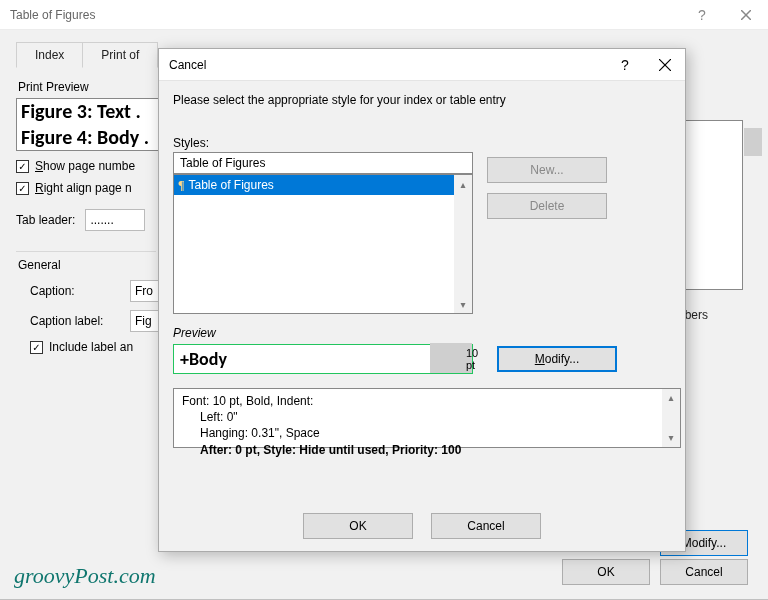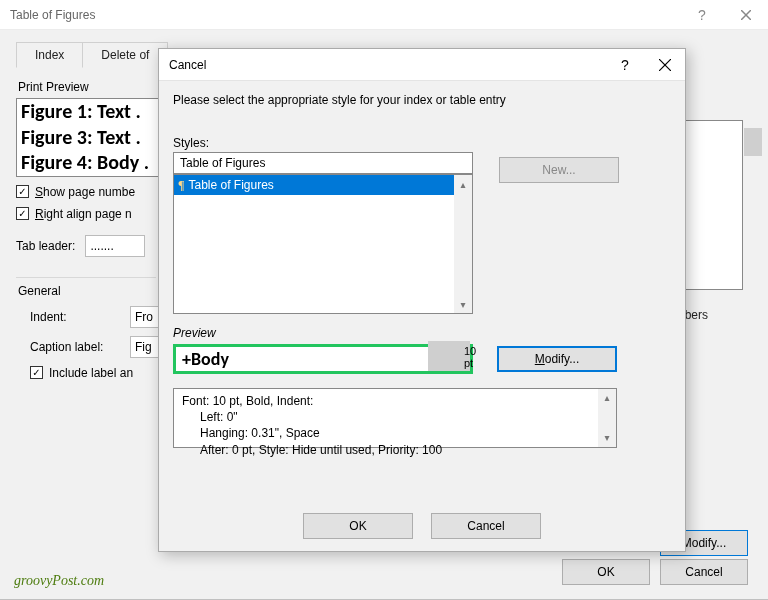--- a/index.html
+++ b/index.html
@@ -88,22 +88,22 @@
     font-size:12px; color:#000;
     padding:0 14px;
   }
   .btn.primary { border:1px solid #0078d7;}
   .btn.focused { border:2px solid #0078d7; padding:0 13px; height:26px;}
   .p-modify { position:absolute; right:20px; top:500px;}
   .watermark {
     position:absolute; left:14px; bottom:10px;
     font-family: Georgia, "Times New Roman", serif;
     font-style: italic;
-    font-size:14px;
-    color:#4d7c0f;
+    font-size:22px;
+    color:#0f766e;
   }
   
   .style-dialog {
     position:absolute;
     left:158px; top:48px;
     width:528px; height:504px;
     background:#f1f1f1;
     border:1px solid #aaa;
     box-shadow: 3px 3px 14px rgba(0,0,0,0.25);
   }
@@ -130,38 +130,38 @@
   .styles-list .sel {
     background:#0078d7; color:#fff; height:20px; display:flex; align-items:center; gap:4px; padding-left:4px; font-size:12px;
   }
   .para-mark { font-family:"Segoe UI"; color:#ffd98a; font-size:12px; font-weight:bold;}
   .styles-list .sb {
     position:absolute; right:0; top:0; width:18px; height:100%; background:#f1f1f1;
     display:flex; flex-direction:column; justify-content:space-between; align-items:center;
   }
   .sb .arr { width:18px; height:18px; display:flex; align-items:center; justify-content:center; color:#777; font-size:10px;}
   .s-side-btns{
-    position:absolute; left:340px; top:76px;
+    position:absolute; left:328px; top:76px;
     display:flex; flex-direction:column; gap:10px;
   }
   .s-side-btns .btn { width:120px; color:#888;}
   .s-preview-label { margin-top:12px;font-style:italic;}
   .s-preview-row { display:flex; align-items:stretch; margin-top:4px; gap:0;}
   .s-preview-box {
-    width:300px; height:30px; border:3px solid #22c55e; background:#fff;
+    width:300px; height:30px; border:1px solid #22c55e; background:#fff;
     display:flex; align-items:center; justify-content:space-between;
     padding:0 4px 0 6px;
   }
   .s-preview-box .body { font-family: Calibri, sans-serif; font-weight:bold; font-size:18px;}
   .s-preview-box .pt-wrap { display:flex; align-items:flex-end; height:100%;}
   .s-preview-box .ptbg { background:#cfcfcf; width:31px; height:30px; margin:-0px -4px -0px 0; display:flex; align-items:flex-end; justify-content:center; padding-bottom:2px; font-size:11px;padding-left:42px;}
   .s-modify { margin-left:24px; align-self:center;}
   .s-desc {
     margin-top:14px;
-    width:444px; height:60px;
+    width:508px; height:60px;
     border:1px solid #888; background:#fff;
     position:relative;
     padding:4px 20px 4px 8px;
     font-size:12px; line-height:1.35;
   }
   .s-desc .sb{position:absolute; right:0; top:0; width:18px; height:100%; background:#f1f1f1; display:flex; flex-direction:column; justify-content:space-between; align-items:center;}
   .s-bottom {
     position:absolute; bottom:12px; left:0; right:0;
     display:flex; justify-content:center; gap:18px;
   }
@@ -178,26 +178,25 @@
     <div class="p-close">
       <svg viewBox="0 0 10 10">
           <line x1="0" y1="0" x2="10" y2="10"></line>
           <line x1="10" y1="0" x2="0" y2="10"></line>
         </svg>
     </div>
   </div>
   <div class="p-body">
     <div class="tabs">
       <div class="tab">Index</div>
-      <div class="tab">Delete of</div>
+      <div class="tab">Print of</div>
     </div>
 
     <div class="fieldset-label">Print Preview</div>
     <div class="preview-box">
-      <div class="fig-line">Figure 1: Text .</div>
       <div class="fig-line">Figure 3: Text .</div>
       <div class="fig-line">Figure 4: Body .</div>
     </div>
 
     <div class="chk-row">
       <div class="chk">✓</div>
       <span><span class="ul">S</span><span>how page numbe</span></span>
     </div>
     <div class="chk-row">
       <div class="chk">✓</div>
@@ -208,21 +207,21 @@
       <span>Tab leader:</span>
       <div class="dd" style="width:60px;">
         <span>.......</span>
       </div>
     </div>
 
     <div style="height:1px; background:#d8d8d8; margin:20px 0 6px 0; width:140px;"></div>
     <div class="fieldset-label" style="margin-top:0;">General</div>
 
     <div class="row" style="margin-left:14px;">
-      <span style="width:90px;">Indent:</span>
+      <span style="width:90px;">Caption:</span>
       <div class="dd" style="width:40px;">
         <span>Fro</span>
       </div>
     </div>
     <div class="row" style="margin-left:14px;">
       <span style="width:90px;">Caption label:</span>
       <div class="dd" style="width:40px;">
         <span>Fig</span>
       </div>
     </div>
@@ -279,40 +278,43 @@
       <div class="sb">
         <div class="arr">▴</div>
         <div class="arr">▾</div>
       </div>
     </div>
 
     <div class="s-side-btns">
       <div class="btn">
           <span>New...</span>
         </div>
+      <div class="btn">
+          <span>Delete</span>
+        </div>
     </div>
 
     <div class="s-preview-label">Preview</div>
     <div class="s-preview-row">
       <div class="s-preview-box">
         <span class="body">+Body</span>
         <span class="pt-wrap">
             <span class="ptbg">10 pt</span>
           </span>
       </div>
       <div class="btn focused s-modify" style="width:120px;">
         <span><span class="ul">M</span><span>odify...</span></span>
       </div>
     </div>
 
     <div class="s-desc">
       <div>Font: 10 pt, Bold, Indent:</div>
       <div style="padding-left:18px;">Left:  0"</div>
       <div style="padding-left:18px;">Hanging:  0.31", Space</div>
-      <div style="padding-left:18px;">After:  0 pt, Style: Hide until used, Priority: 100</div>
+      <div style="padding-left:18px;font-weight:bold;">After:  0 pt, Style: Hide until used, Priority: 100</div>
       <div class="sb">
         <div class="arr">▴</div>
         <div class="arr">▾</div>
       </div>
     </div>
 
     <div class="s-bottom">
       <div class="btn" style="width:110px;">
           <span>OK</span>
         </div>

